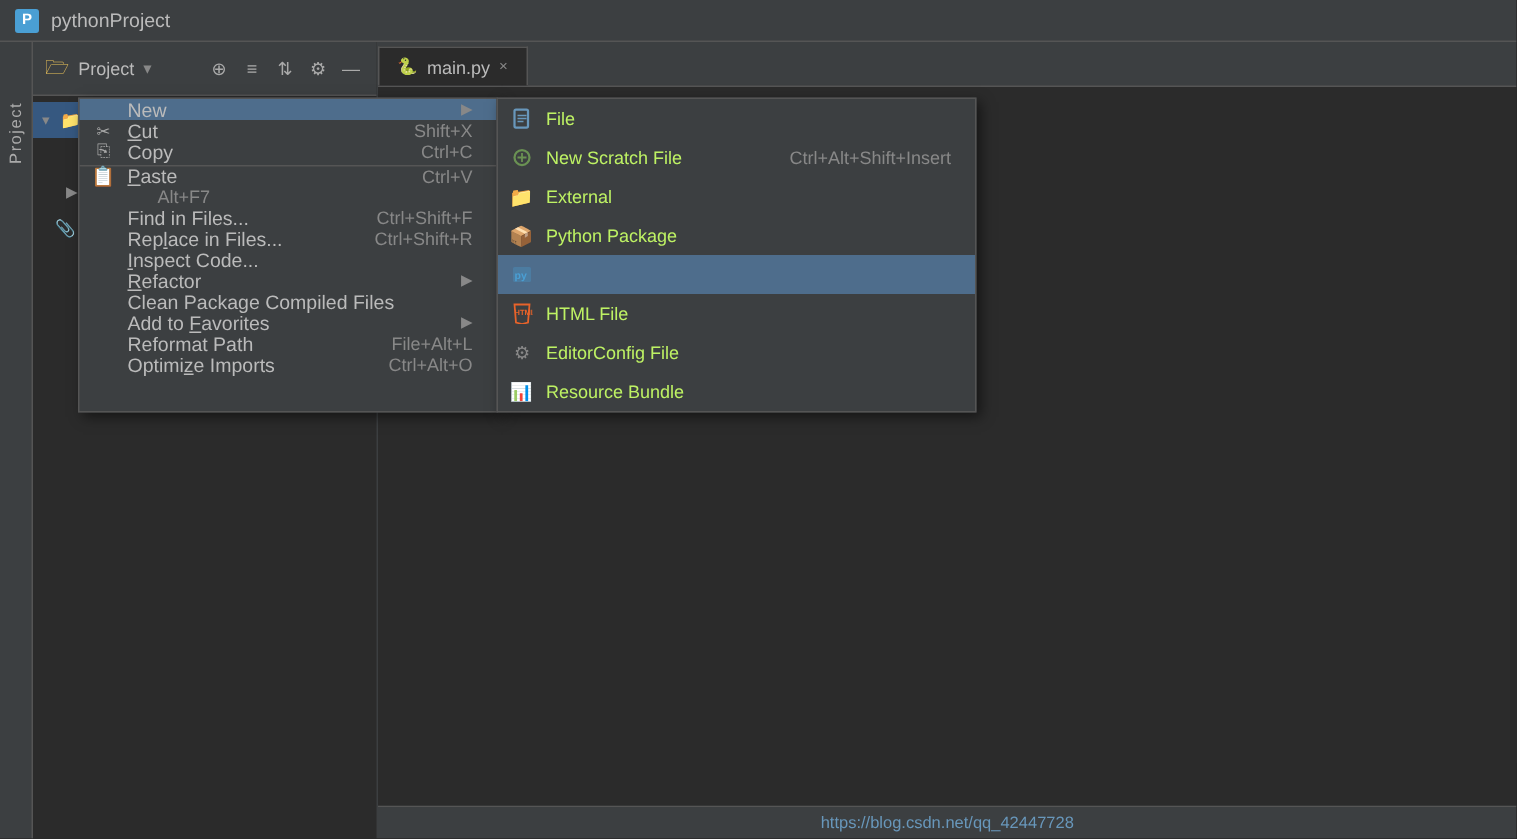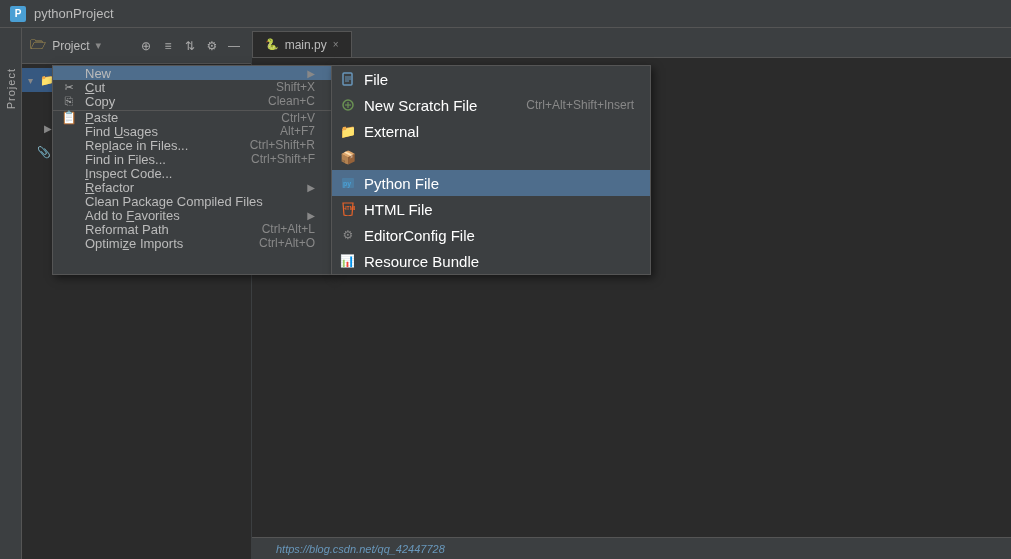--- a/index.html
+++ b/index.html
@@ -167,23 +167,22 @@
     .code-string { color: #6a8759; }
     .code-function { color: #ffc66d; }
     .code-comment { color: #808080; }
 
     .status-bar {
       height: 22px;
       background: #3c3f41;
       border-top: 1px solid #555;
       display: flex;
       align-items: center;
-      padding: 0 24px;
-      justify-content: flex-start;
-      font-style: italic;
+      padding: 0 12px;
+      justify-content: center;
     }
     .status-url {
       font-size: 11px;
       color: #6897bb;
     }
 
     
     .context-menu-container {
       position: absolute;
       top: 65px;
@@ -252,21 +251,21 @@
       height: 26px;
       gap: 8px;
     }
     .submenu-item.highlighted { background: #4e6d8c; }
 
     .submenu-item-icon {
       width: 16px;height:16px;
       display:flex;align-items:center;justify-content:center;
       font-size:11px;flex-shrink:0;
     }
-    .submenu-item-label { flex:1; color:#ffffff; font-size:15px; }
+    .submenu-item-label { flex:1; color:#bef264; font-size:12px; }
     .submenu-item-shortcut { color:#888; font-size:12px; }
 
     
     .icon-file { color: #6897bb; }
 
     .icon-cut { color: #aaa; }
     .icon-copy { color: #aaa; }
   </style>
 </head>
 <body>
@@ -362,50 +361,49 @@
 
     <div class="menu-item">
       <span class="menu-item-icon icon-cut">✂</span>
       <span class="menu-item-label"><u>C</u>ut</span>
       <span class="menu-item-shortcut">Shift+X</span>
     </div>
 
     <div class="menu-item">
       <span class="menu-item-icon icon-copy">⎘</span>
       <span class="menu-item-label">Copy</span>
-      <span class="menu-item-shortcut">Clean+C</span>
+      <span class="menu-item-shortcut">Ctrl+C</span>
     </div>
 
 
     <div class="menu-item separator-above">
       <span class="menu-item-icon" style="font-size:13px;">📋</span>
       <span class="menu-item-label"><u>P</u>aste</span>
       <span class="menu-item-shortcut">Ctrl+V</span>
     </div>
 
     <div class="menu-item">
       <span class="menu-item-icon"></span>
-      <span class="menu-item-label">Find <u>U</u>sages</span>
       <span class="menu-item-shortcut">Alt+F7</span>
+    </div>
+
+    <div class="menu-item">
+      <span class="menu-item-icon"></span>
+      <span class="menu-item-label">Find in Files...</span>
+      <span class="menu-item-shortcut">Ctrl+Shift+F</span>
     </div>
 
     <div class="menu-item">
       <span class="menu-item-icon"></span>
       <span class="menu-item-label">Rep<u>l</u>ace in Files...</span>
       <span class="menu-item-shortcut">Ctrl+Shift+R</span>
     </div>
 
     <div class="menu-item">
       <span class="menu-item-icon"></span>
-      <span class="menu-item-label">Find in Files...</span>
-      <span class="menu-item-shortcut">Ctrl+Shift+F</span>
-    </div>
-
-    <div class="menu-item">
-      <span class="menu-item-icon"></span>
       <span class="menu-item-label"><u>I</u>nspect Code...</span>
     </div>
 
     <div class="menu-item">
       <span class="menu-item-icon"></span>
       <span class="menu-item-label"><u>R</u>efactor</span>
       <span class="menu-item-arrow">▶</span>
     </div>
 
     <div class="menu-item">
@@ -415,21 +413,21 @@
 
     <div class="menu-item">
       <span class="menu-item-icon"></span>
       <span class="menu-item-label">Add to <u>F</u>avorites</span>
       <span class="menu-item-arrow">▶</span>
     </div>
 
     <div class="menu-item">
       <span class="menu-item-icon"></span>
       <span class="menu-item-label">Reformat Path</span>
-      <span class="menu-item-shortcut">Ctrl+Alt+L</span>
+      <span class="menu-item-shortcut">File+Alt+L</span>
     </div>
 
     <div class="menu-item">
       <span class="menu-item-icon"></span>
       <span class="menu-item-label">Optimi<u>z</u>e Imports</span>
       <span class="menu-item-shortcut">Ctrl+Alt+O</span>
     </div>
   </div>
 
   <div class="submenu">
@@ -458,30 +456,30 @@
       <span class="submenu-item-shortcut">Ctrl+Alt+Shift+Insert</span>
     </div>
 
     <div class="submenu-item">
       <span class="submenu-item-icon" style="color:#e8c05a;font-size:13px;">📁</span>
       <span class="submenu-item-label">External</span>
     </div>
 
     <div class="submenu-item">
       <span class="submenu-item-icon" style="color:#e8c05a;font-size:13px;">📦</span>
+      <span class="submenu-item-label">Python Package</span>
     </div>
 
     <div class="submenu-item highlighted">
       <span class="submenu-item-icon">
         <svg width="14" height="14" viewBox="0 0 14 14">
           <rect x="1" y="2" width="12" height="10" rx="1" fill="#4a9fd4" opacity="0.3"></rect>
           <text x="2" y="10" font-size="7" fill="#4a9fd4" font-weight="bold">py</text>
         </svg>
       </span>
-      <span class="submenu-item-label">Python File</span>
     </div>
 
     <div class="submenu-item">
       <span class="submenu-item-icon">
         <svg width="14" height="14" viewBox="0 0 14 14">
           <polygon points="2,1 12,1 11,13 7,14 3,13" fill="none" stroke="#e8632a" stroke-width="1.2"></polygon>
           <text x="2" y="8" font-size="5" fill="#e8632a" font-weight="bold">HTML</text>
         </svg>
       </span>
       <span class="submenu-item-label">HTML File</span>

